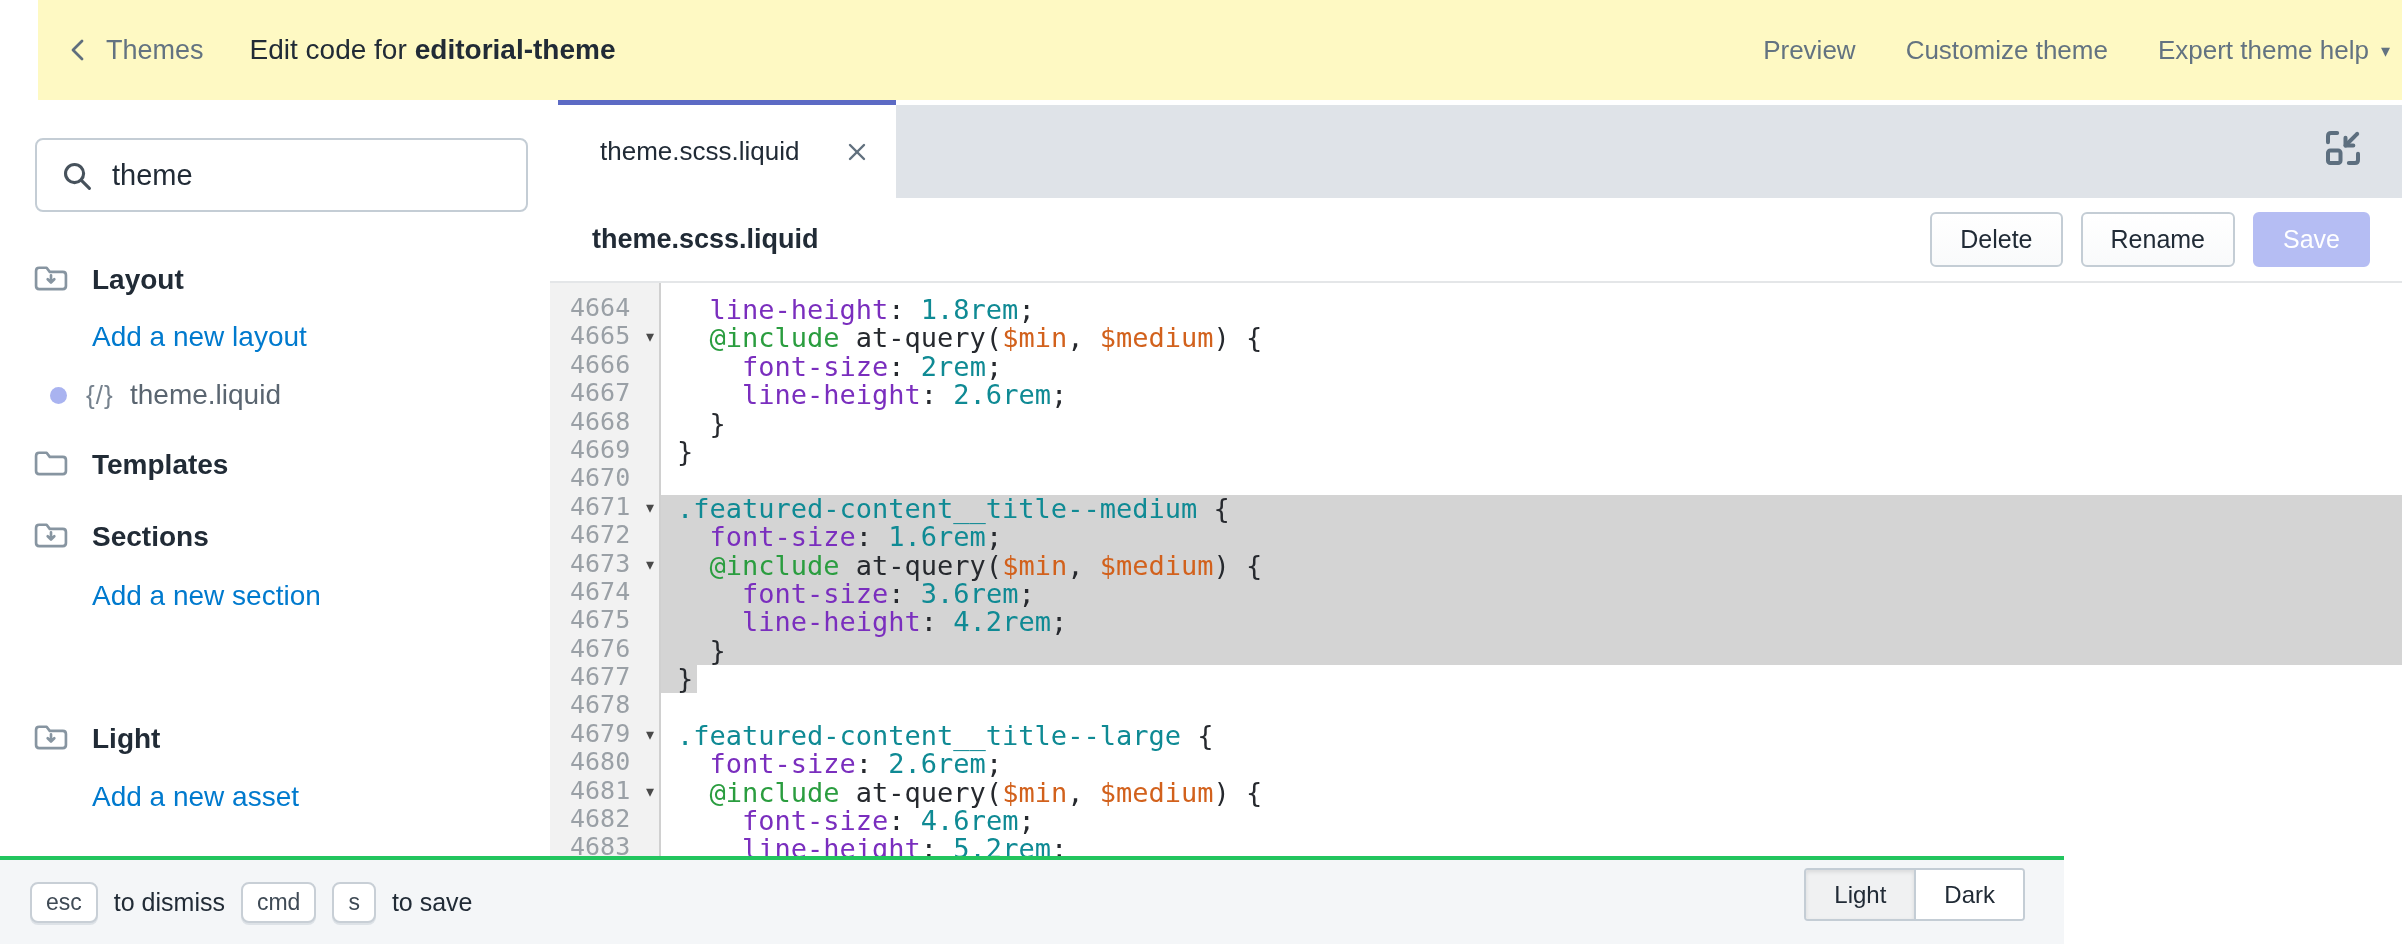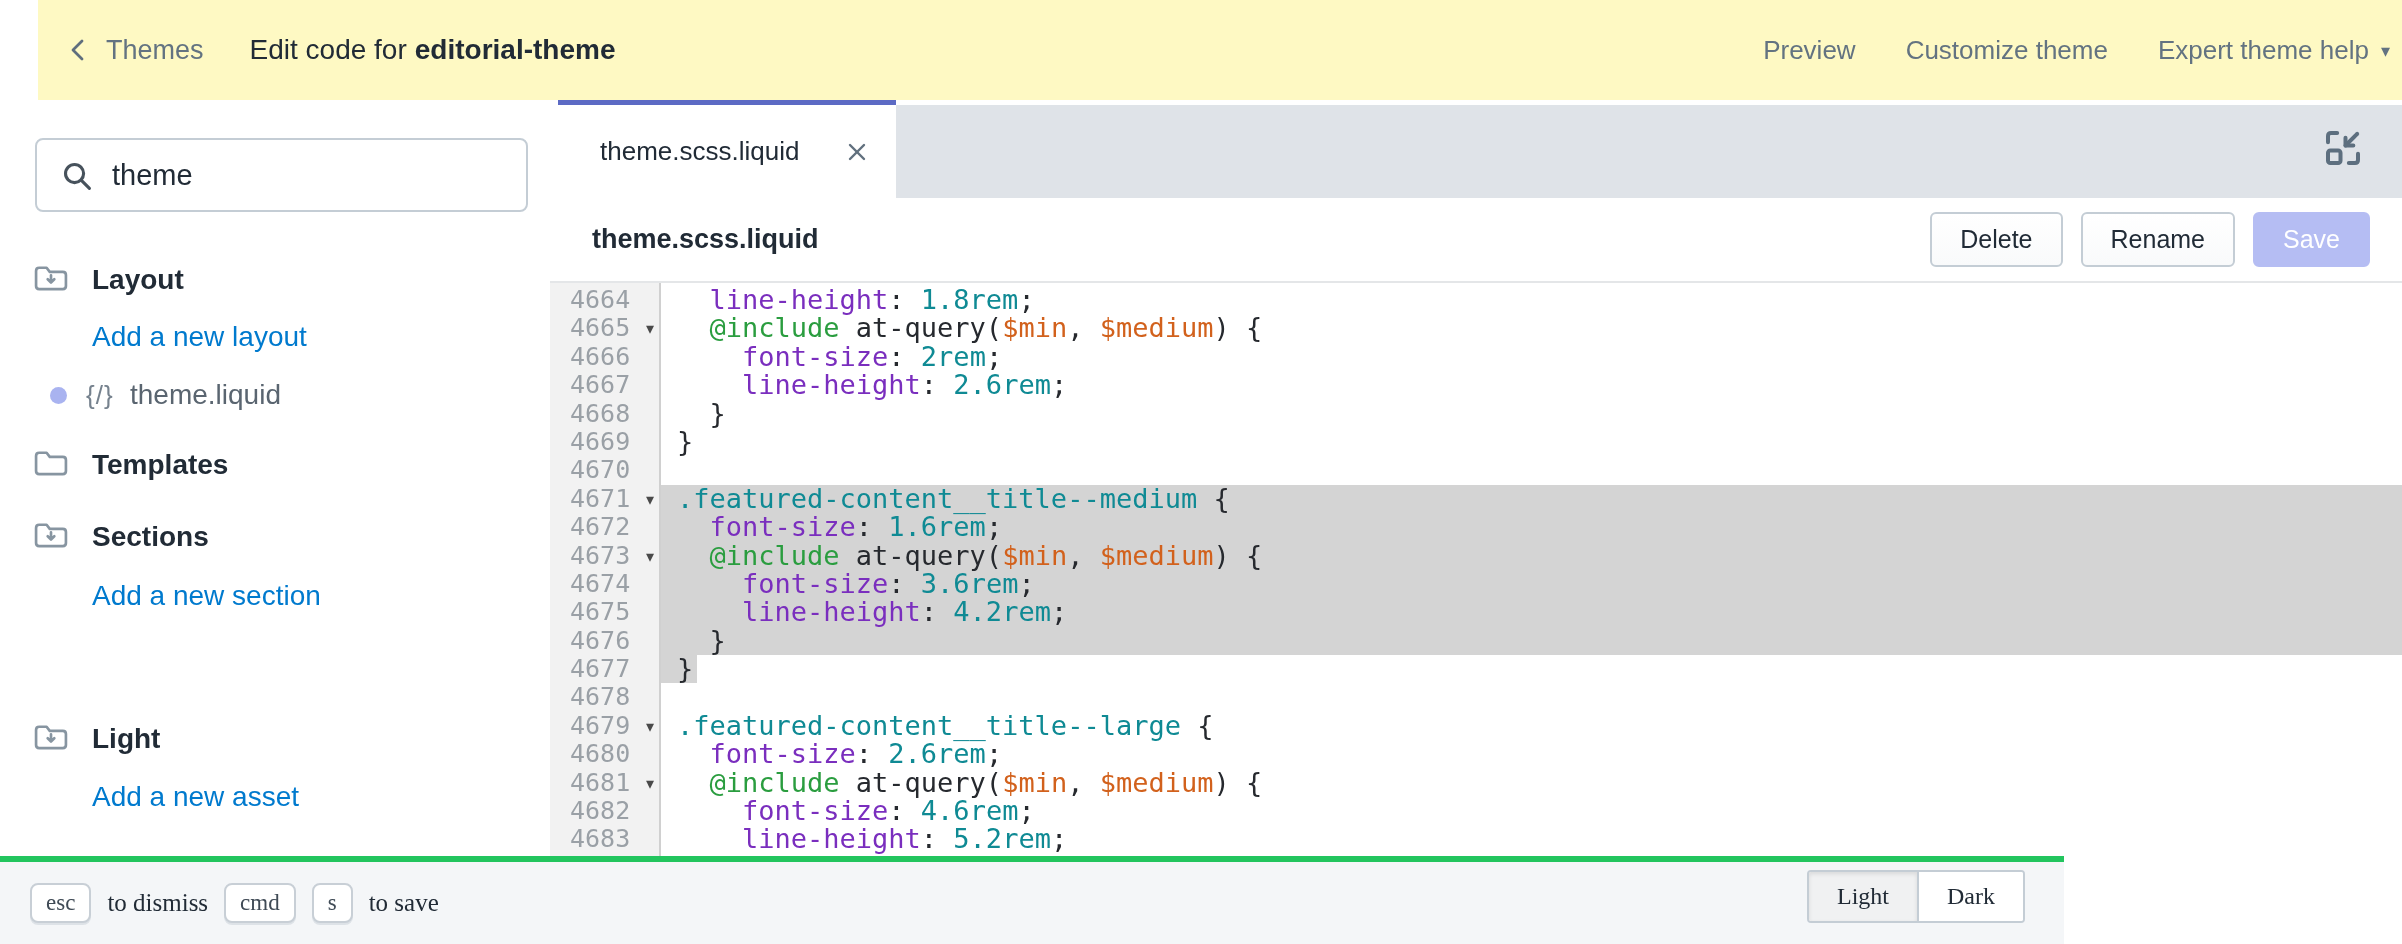--- a/index.html
+++ b/index.html
@@ -35,34 +35,34 @@
   .tab{position:absolute;left:8px;top:0;bottom:0;width:338px;background:#fff;border-top:5px solid #5c6ac4;box-sizing:border-box;display:flex;align-items:center;padding:0 26px 0 42px;font-size:26px;color:#212b36;cursor:pointer;}
   .tab-close{margin-left:auto;display:flex;align-items:center;cursor:pointer;}
   .collapse-btn{position:absolute;right:39px;top:28px;width:40px;height:40px;cursor:pointer;}
   .fileheader{position:absolute;left:0;top:98px;right:0;height:83px;border-bottom:2px solid #e4e6e8;display:flex;align-items:center;background:#fff;}
   .file-title{margin-left:42px;font-size:27px;font-weight:700;color:#212b36;}
   .btns{margin-left:auto;margin-right:32px;display:flex;gap:18px;}
   .btn{height:55px;padding:0 28px;border:2px solid #c4cdd5;border-radius:6px;background:linear-gradient(#ffffff,#f9fafb);font-size:25px;color:#212b36;display:flex;align-items:center;box-sizing:border-box;cursor:pointer;font-family:"Liberation Sans",sans-serif;}
   .btn.disabled{background:#b5bdf3;border-color:#b5bdf3;color:#fff;cursor:default;}
   
   .editor{position:absolute;left:0;top:183px;right:0;bottom:0;overflow:hidden;font-family:"DejaVu Sans Mono",monospace;}
-  .gutter{position:absolute;left:0;top:0;bottom:0;width:111px;background:#f2f2f2;border-right:2px solid #d0d0d0;box-sizing:border-box;padding-top:3px;}
+  .gutter{position:absolute;left:0;top:0;bottom:0;width:111px;background:#f2f2f2;border-right:2px solid #d0d0d0;box-sizing:border-box;padding-top:11px;}
   .gnum{position:relative;height:28.4px;line-height:28.4px;padding-left:20px;font-size:25px;color:#9aa0a6;}
   .fold{position:absolute;right:5px;top:1px;font-size:16px;color:#4a4a4a;font-family:"DejaVu Sans",sans-serif;line-height:28.4px;}
-  .code{position:absolute;left:111px;top:0;right:0;bottom:0;background:#fff;padding-top:3px;}
+  .code{position:absolute;left:111px;top:0;right:0;bottom:0;background:#fff;padding-top:13px;}
   .cl{position:relative;height:28.4px;line-height:28.4px;font-size:27px;color:#26292e;white-space:pre;padding-left:16px;}
   .cl span{position:relative;z-index:1;}
   .cl.sel{background:#d4d4d4;}
   .cl.selp::before{content:"";position:absolute;left:0;top:0;bottom:0;width:36px;background:#d4d4d4;}
   .tk-p{color:#7a2ebe;}
   .tk-t{color:#0f8a94;}
   .tk-g{color:#2a9d3f;}
   .tk-o{color:#d2611c;}
   
-  .bottombar{position:absolute;left:0;bottom:0;width:2064px;height:88px;background:#f4f6f8;border-top:6px solid #22c55e;box-sizing:border-box;font-family:Liberation Serif, serif;}
+  .bottombar{position:absolute;left:0;bottom:0;width:2064px;height:88px;background:#f4f6f8;border-top:4px solid #22c55e;box-sizing:border-box;}
   .hints{position:absolute;left:30px;top:0;bottom:0;display:flex;align-items:center;gap:16px;font-size:25px;color:#212b36;}
   .key{border:2px solid #c8cfd6;border-radius:8px;background:#fff;padding:5px 14px;font-size:23px;color:#3f4a55;box-shadow:0 2px 0 #dde2e7;}
   .toggle{position:absolute;right:39px;top:8px;height:53px;display:flex;border:2px solid #c4cdd5;border-radius:4px;overflow:hidden;background:#fff;box-sizing:border-box;}
   .opt{padding:0 28px;font-size:24px;color:#212b36;display:flex;align-items:center;cursor:pointer;background:#fff;}
   .opt.active{background:#f0f1f2;box-shadow:inset 0 2px 4px rgba(0,0,0,0.10);}
   .opt + .opt{border-left:2px solid #c4cdd5;}
 </style>
 </head>
 <body>
 

